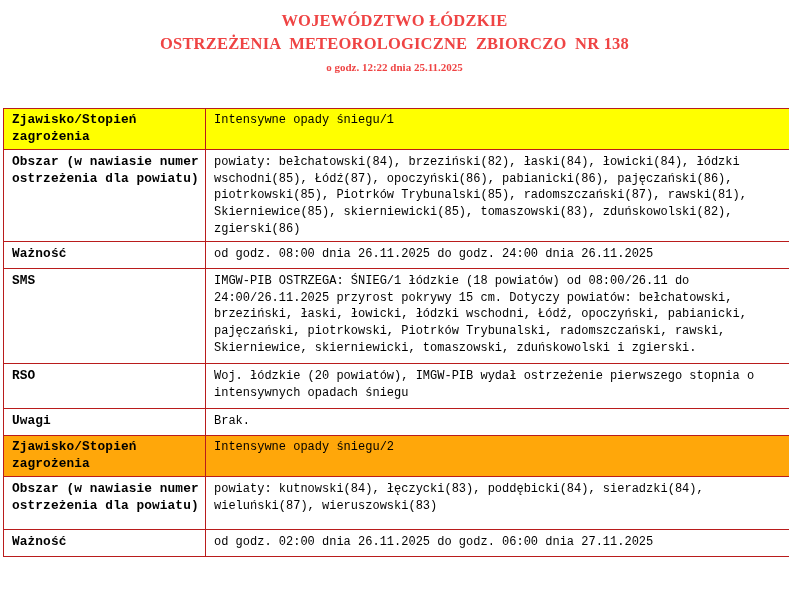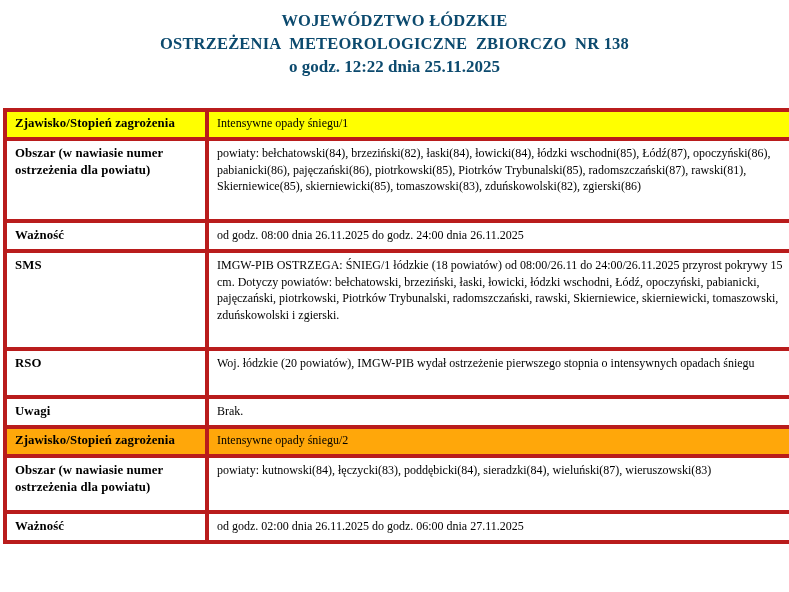--- a/index.html
+++ b/index.html
@@ -20,58 +20,59 @@
     width: 789px;
     height: 592px;
     background: #ffffff;
   }
 
   
   .title-block {
     width: 789px;
     padding-top: 9px;
     text-align: center;
-    color: #0c4a6e;
+    color: #ef4444;
     font-weight: bold;
     font-family: "Liberation Serif", "DejaVu Serif", serif;
   }
   .title-line-1,
   .title-line-2,
   .title-line-3 {
     font-size: 16.5px;
     line-height: 23px;
     letter-spacing: 0.2px;
     white-space: pre;
   }
   .title-line-4 {
-    font-size: 17px;
+    font-size: 11px;
     line-height: 22px;
     padding-top: 1px;
     white-space: pre;
     font-family: Liberation Serif, serif;
   }
 
   
   .warn-table {
     position: absolute;
     left: 3px;
     top: 108px;
     width: 786px;
     border-collapse: collapse;
     table-layout: fixed;
     font-size: 12.6px;
   }
   .warn-table col.c-label { width: 202px; }
   .warn-table col.c-value { width: 584px; }
 
   .warn-table td {
-    border: 4px solid #b91c1c;
+    border: 1px solid #b91c1c;
     vertical-align: top;
     padding: 4px 1px 4px 8px;
     line-height: 16.6px;
+    font-family: Liberation Mono, monospace;
   }
   td.label-cell {
     font-weight: bold;
     font-size: 12.8px;
     letter-spacing: 0.1px;
   }
   td.value-cell {
     font-weight: normal;
     font-size: 12px;
   }

